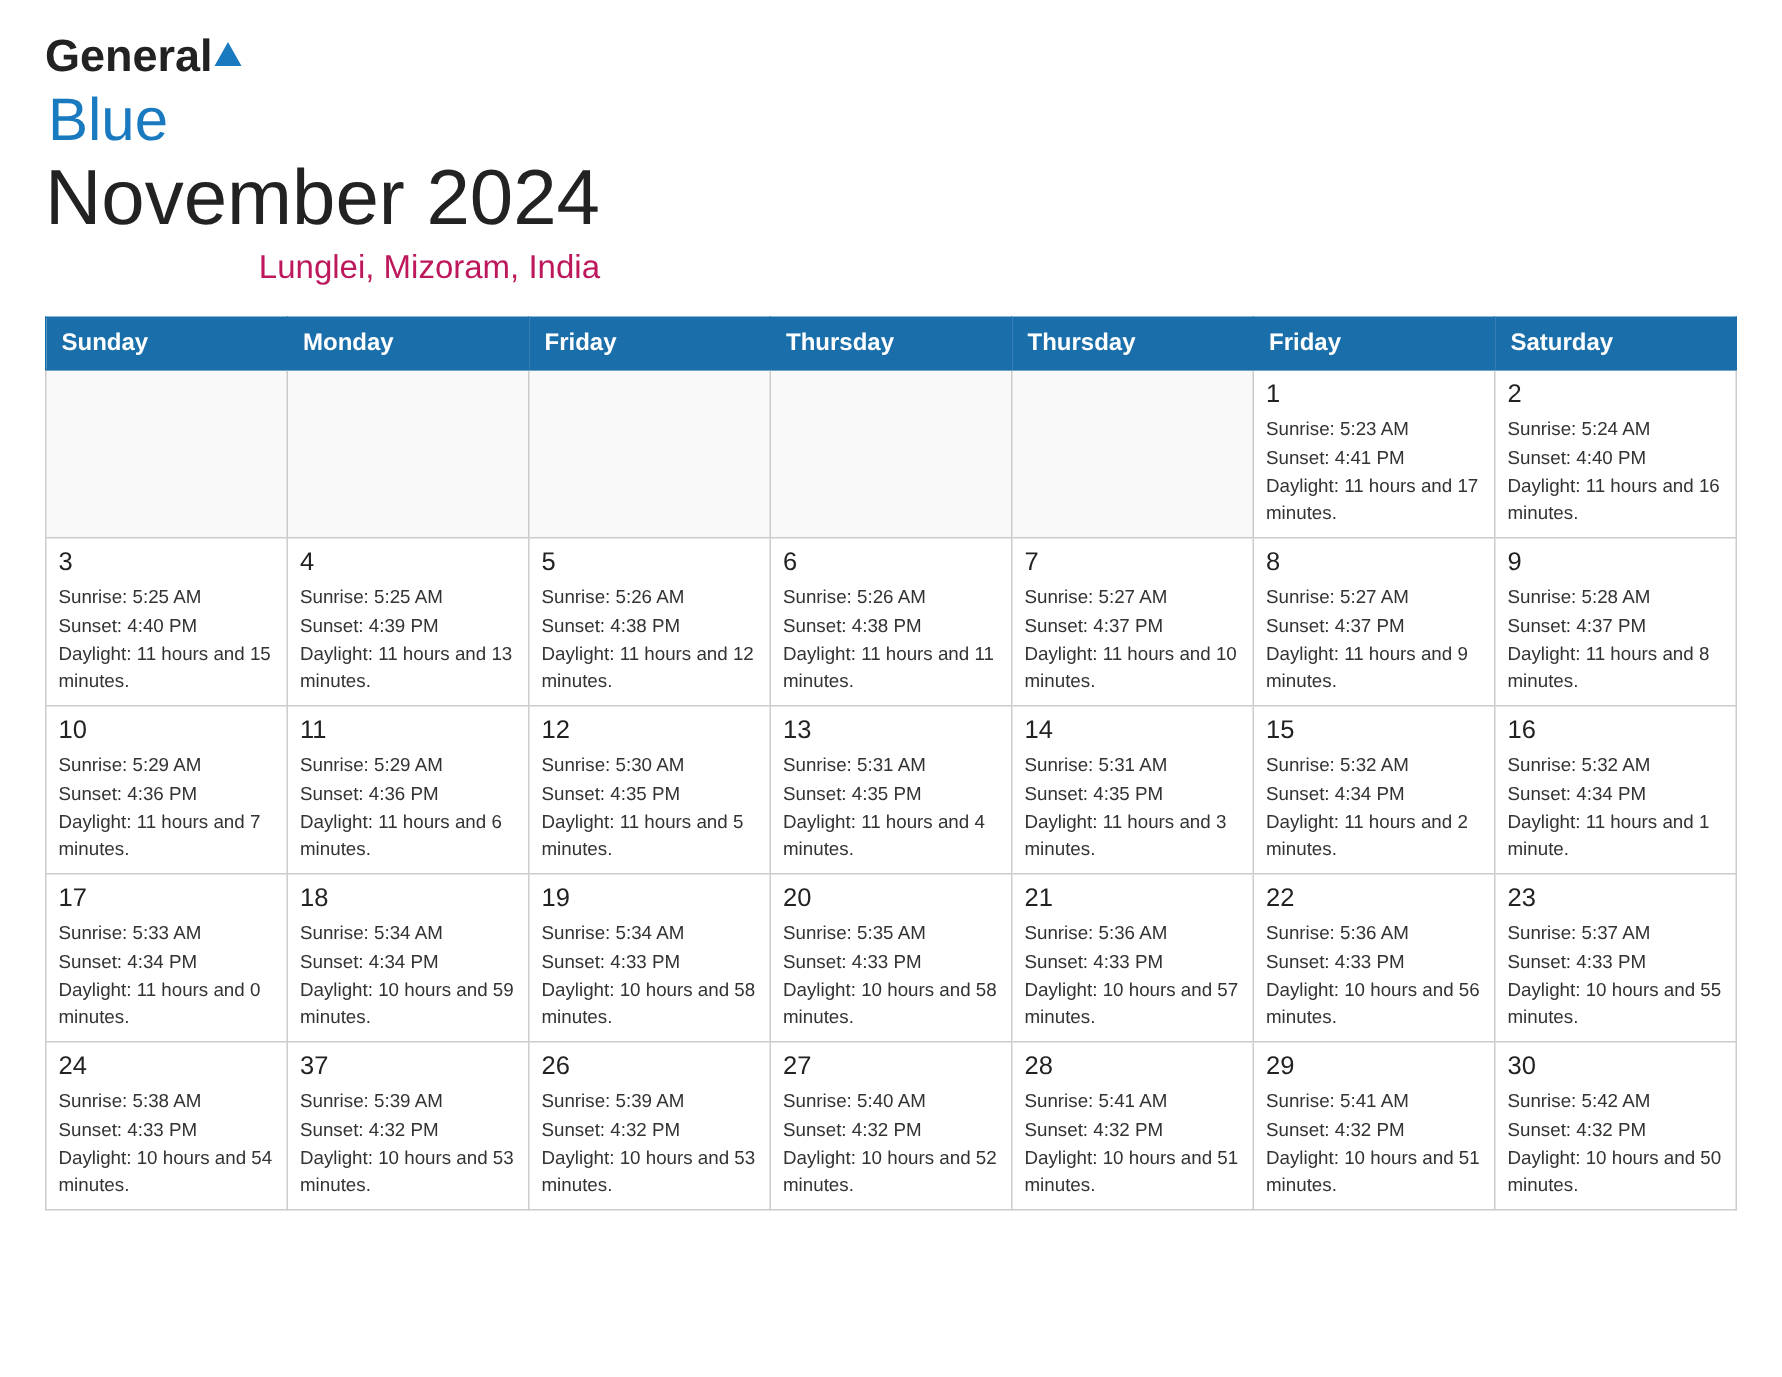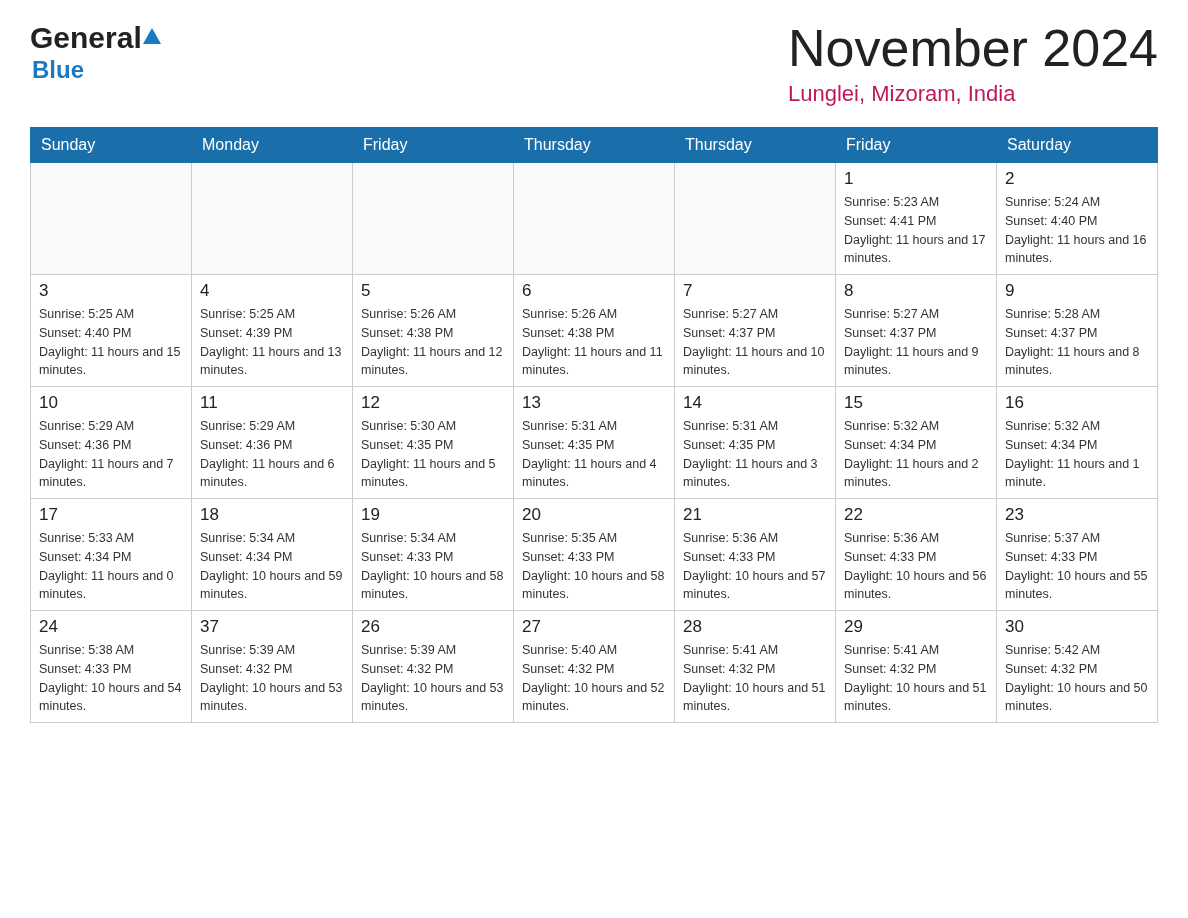--- a/index.html
+++ b/index.html
@@ -8,23 +8,24 @@
       background: #fff;
       width: 1188px;
       min-height: 918px;
       padding: 20px 30px;
     }
     .header {
       display: flex;
       justify-content: space-between;
       align-items: flex-start;
       margin-bottom: 20px;
+      flex-direction: column;
     }
     .title-block {
-      text-align: left;
+      text-align: right;
     }
     .month-title {
       font-size: 52px;
       font-weight: normal;
       color: #222;
       line-height: 1.1;
     }
     .location-title {
       font-size: 22px;
       color: #be185d;
@@ -32,21 +33,21 @@
     }
     .calendar-table {
       width: 100%;
       border-collapse: collapse;
       table-layout: fixed;
     }
     .calendar-table thead tr th {
       background-color: #1a6fab;
       color: #fff;
       font-size: 16px;
-      font-weight: normal;
+      font-weight: bold;
       padding: 8px 10px;
       text-align: left;
       border: 1px solid #1a6fab;
     }
     .calendar-table tbody tr td {
       vertical-align: top;
       border: 1px solid #ccc;
       padding: 6px 8px;
       height: 110px;
       font-size: 13px;
@@ -85,22 +86,22 @@
       width: 0;
       height: 0;
       border-left: 9px solid transparent;
       border-right: 9px solid transparent;
       border-bottom: 16px solid #1a7abf;
       margin: 0 1px;
       position: relative;
       top: -2px;
     }
     .logo-row2 {
-      font-size: 24px;
-      font-weight: bold;
+      font-size: 40px;
+      font-weight: normal;
       color: #1a7abf;
       margin-left: 2px;
     }
   </style>
 </head>
 <body>
 
 <div class="header">
   <div class="logo-wrapper">
     <div class="logo-row1">

